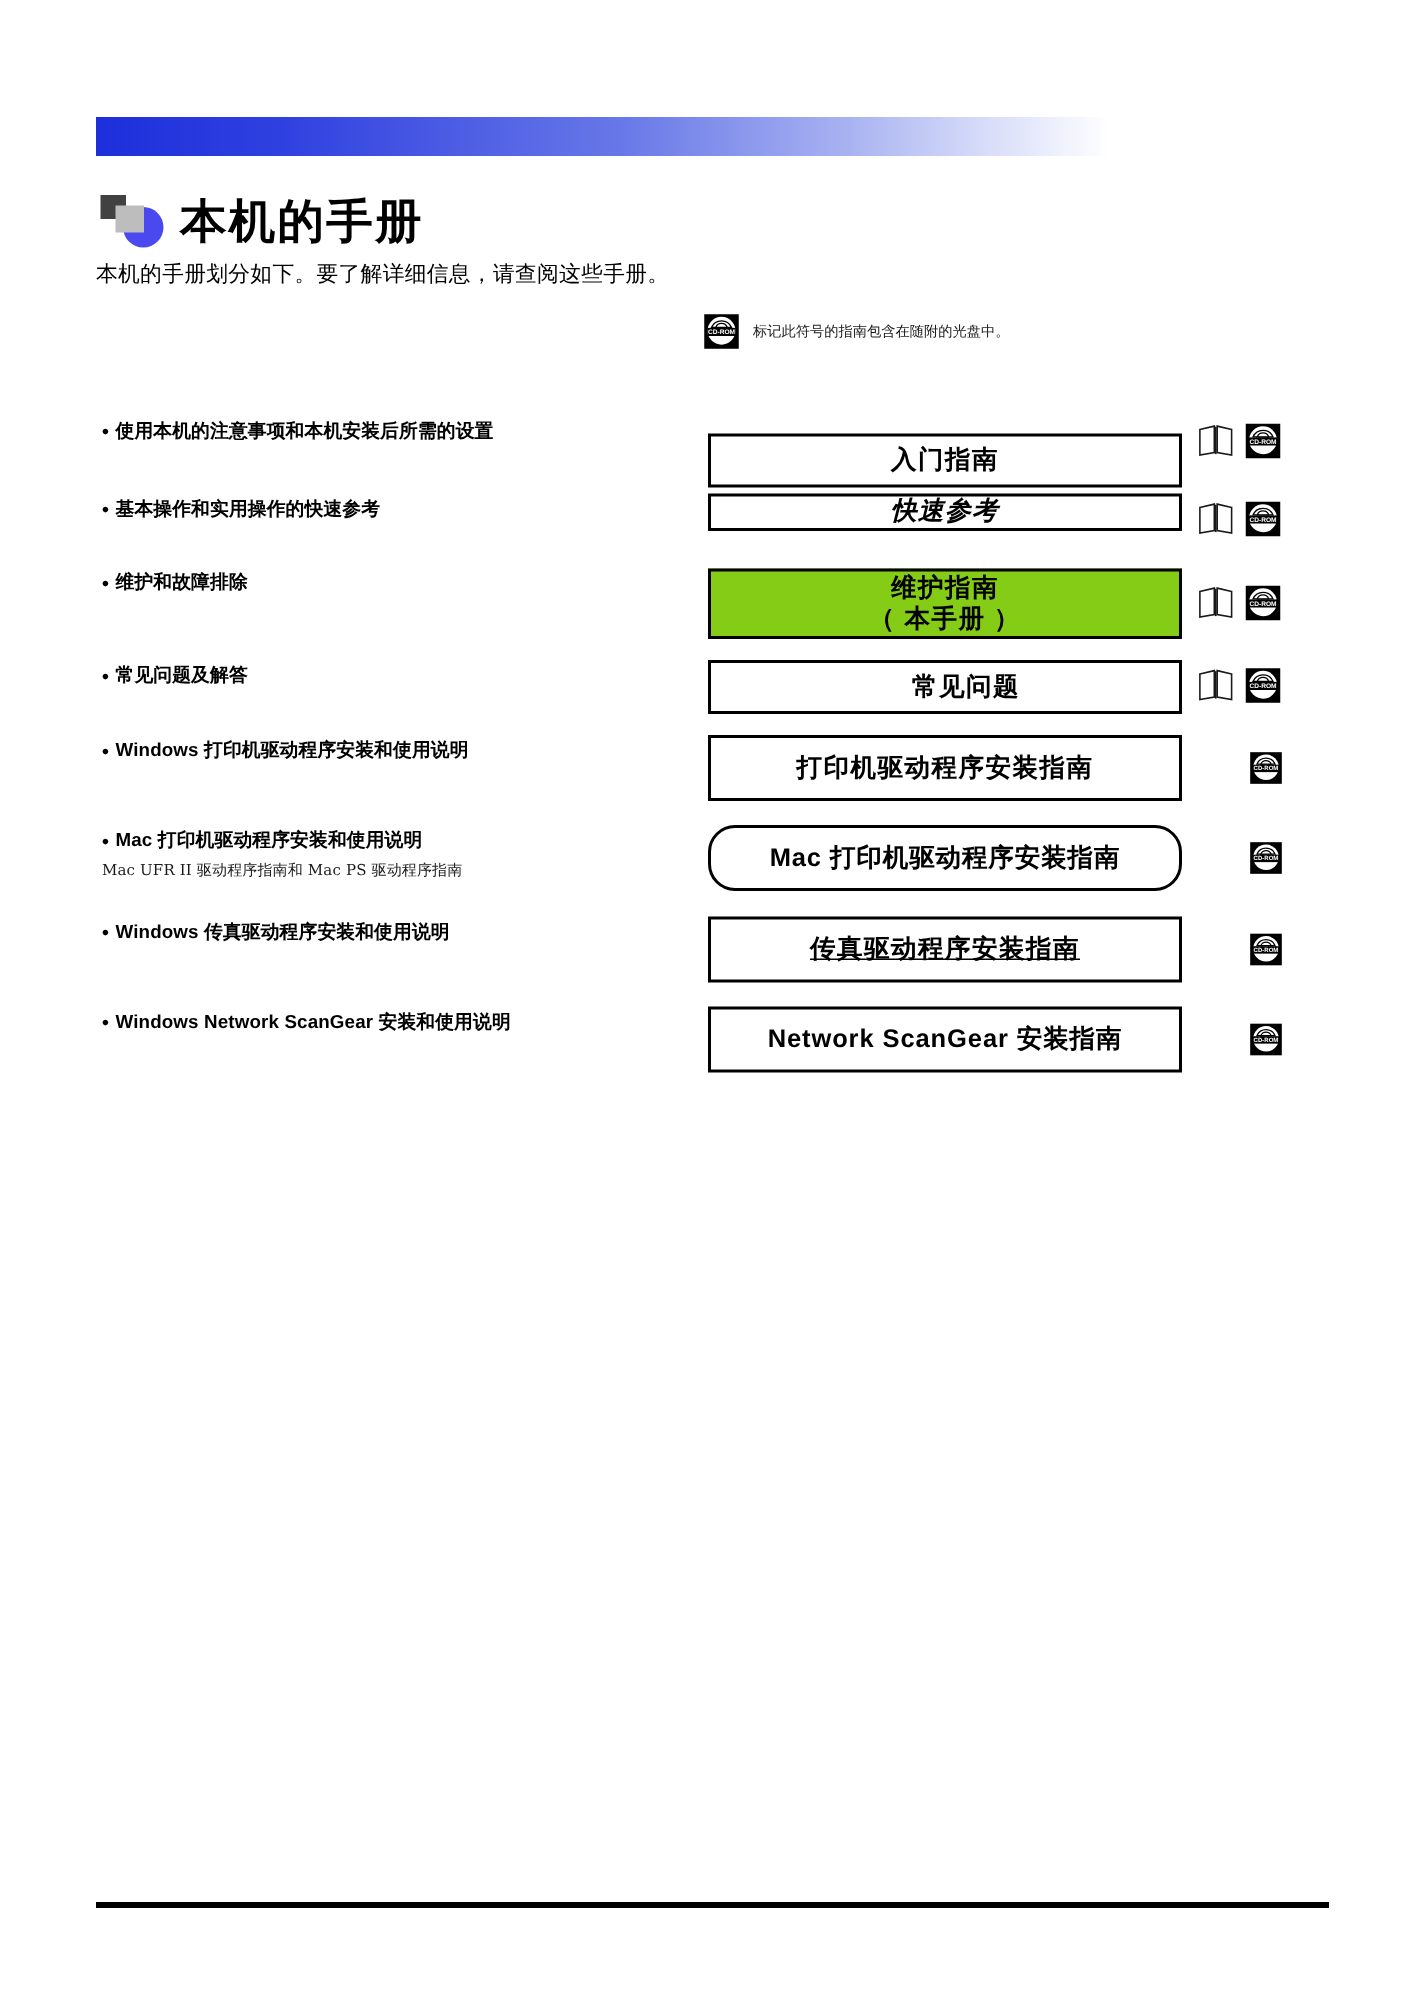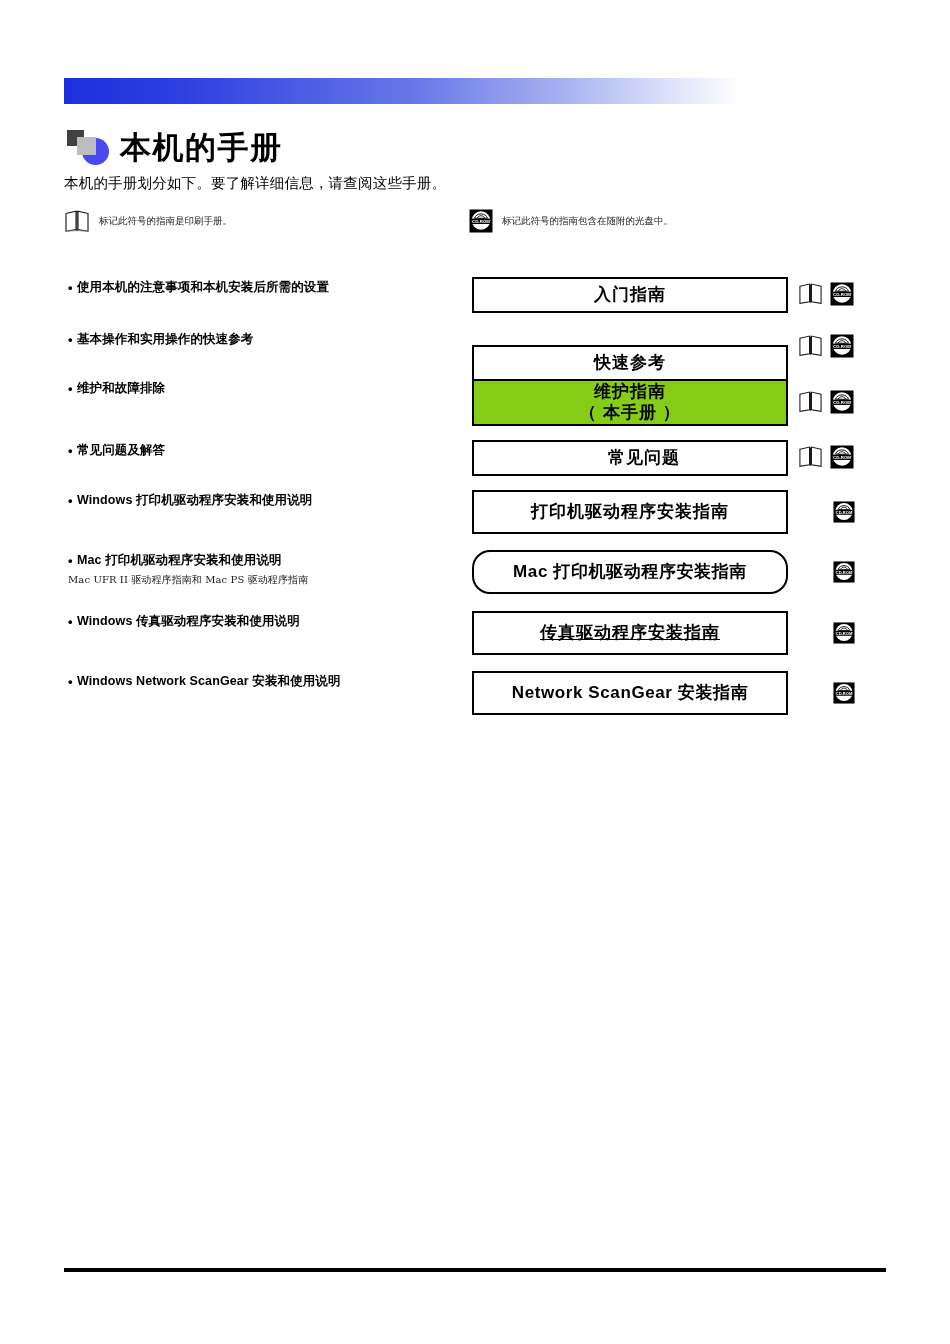--- a/index.html
+++ b/index.html
@@ -236,31 +236,20 @@
       <div class="logo-circle"></div>
       <div class="logo-sq-light"></div>
     </div>
     <div class="title-text">本机的手册</div>
   </div>
 
   <div class="intro-text">本机的手册划分如下。要了解详细信息，请查阅这些手册。</div>
 
   <div class="legend">
 
-    <div class="legend-item left">
-      <svg class="book-icon" viewBox="0 0 26 26">
-        <path d="M2 5.5 L12 3.2 L12 21.6 L2 23.2 Z" fill="#ffffff" stroke="#1a1a1a" stroke-width="1.1"></path>
-        <path d="M24 5.5 L14 3.2 L14 21.6 L24 23.2 Z" fill="#ffffff" stroke="#1a1a1a" stroke-width="1.1"></path>
-        <path d="M12 3.2 L13 4.0 L14 3.2" fill="none" stroke="#1a1a1a" stroke-width="1"></path>
-        <path d="M12 21.6 L13 22.6 L14 21.6" fill="none" stroke="#1a1a1a" stroke-width="1"></path>
-        <path d="M2 5.5 L2 23.2 L13 22.6 L24 23.2 L24 5.5" fill="none" stroke="#777" stroke-width="0.8"></path>
-        <rect x="12.4" y="3.6" width="1.2" height="19" fill="#1a1a1a"></rect>
-      </svg>
-      <span class="legend-label">标记此符号的指南是印刷手册。</span>
-    </div>
 
     <div class="legend-item right">
       <svg class="cdrom-icon" viewBox="0 0 24 24">
         <rect x="0.5" y="0.5" width="23" height="23" fill="#000000"></rect>
         <circle cx="12" cy="11.5" r="9.3" fill="#ffffff"></circle>
         <path d="M5.4 9.2 A7.2 7.2 0 0 1 18.6 9.2 Z" fill="#ffffff" stroke="#000" stroke-width="0.9"></path>
         <path d="M8.2 9.2 A4.1 4.1 0 0 1 15.8 9.2 Z" fill="#ffffff" stroke="#000" stroke-width="0.8"></path>
         <rect x="2.6" y="9.6" width="18.8" height="5.4" fill="#000000"></rect>
         <text x="12" y="13.75" font-family="'Liberation Sans',sans-serif" font-size="4.4" font-weight="bold" fill="#ffffff" text-anchor="middle">CD-ROM</text>
       </svg>
@@ -271,21 +260,21 @@
 
   <div class="rows">
 
     <div class="row" style="top:277px;">
       <div class="bullet-wrap" style="top:3px;">
         <div class="bullet-line">
           <span class="bullet-dot">•</span>
           <span>使用本机的注意事项和本机安装后所需的设置</span>
         </div>
       </div>
-      <div class="manual-box" style="top:0px; height:36px;">
+      <div class="manual-box" style="top:12px; height:36px;">
         <span class="manual-box-label">入门指南</span>
       </div>
       <div class="row-icons" style="left:798px; top:4px;">
         <svg class="book-icon small" viewBox="0 0 26 26">
           <path d="M2 5.5 L12 3.2 L12 21.6 L2 23.2 Z" fill="#ffffff" stroke="#1a1a1a" stroke-width="1.1"></path>
           <path d="M24 5.5 L14 3.2 L14 21.6 L24 23.2 Z" fill="#ffffff" stroke="#1a1a1a" stroke-width="1.1"></path>
           <rect x="12.4" y="3.6" width="1.2" height="19" fill="#1a1a1a"></rect>
         </svg>
         <span class="gap"></span>
         <svg class="cdrom-icon" viewBox="0 0 24 24">
@@ -299,21 +288,21 @@
       </div>
     </div>
 
     <div class="row" style="top:329px;">
       <div class="bullet-wrap" style="top:3px;">
         <div class="bullet-line">
           <span class="bullet-dot">•</span>
           <span>基本操作和实用操作的快速参考</span>
         </div>
       </div>
-      <div class="manual-box" style="top:16px; height:36px;">
+      <div class="manual-box" style="top:0px; height:25px;font-style:italic;">
         <span class="manual-box-label">快速参考</span>
       </div>
       <div class="row-icons" style="left:798px; top:4px;">
         <svg class="book-icon small" viewBox="0 0 26 26">
           <path d="M2 5.5 L12 3.2 L12 21.6 L2 23.2 Z" fill="#ffffff" stroke="#1a1a1a" stroke-width="1.1"></path>
           <path d="M24 5.5 L14 3.2 L14 21.6 L24 23.2 Z" fill="#ffffff" stroke="#1a1a1a" stroke-width="1.1"></path>
           <rect x="12.4" y="3.6" width="1.2" height="19" fill="#1a1a1a"></rect>
         </svg>
         <span class="gap"></span>
         <svg class="cdrom-icon" viewBox="0 0 24 24">

